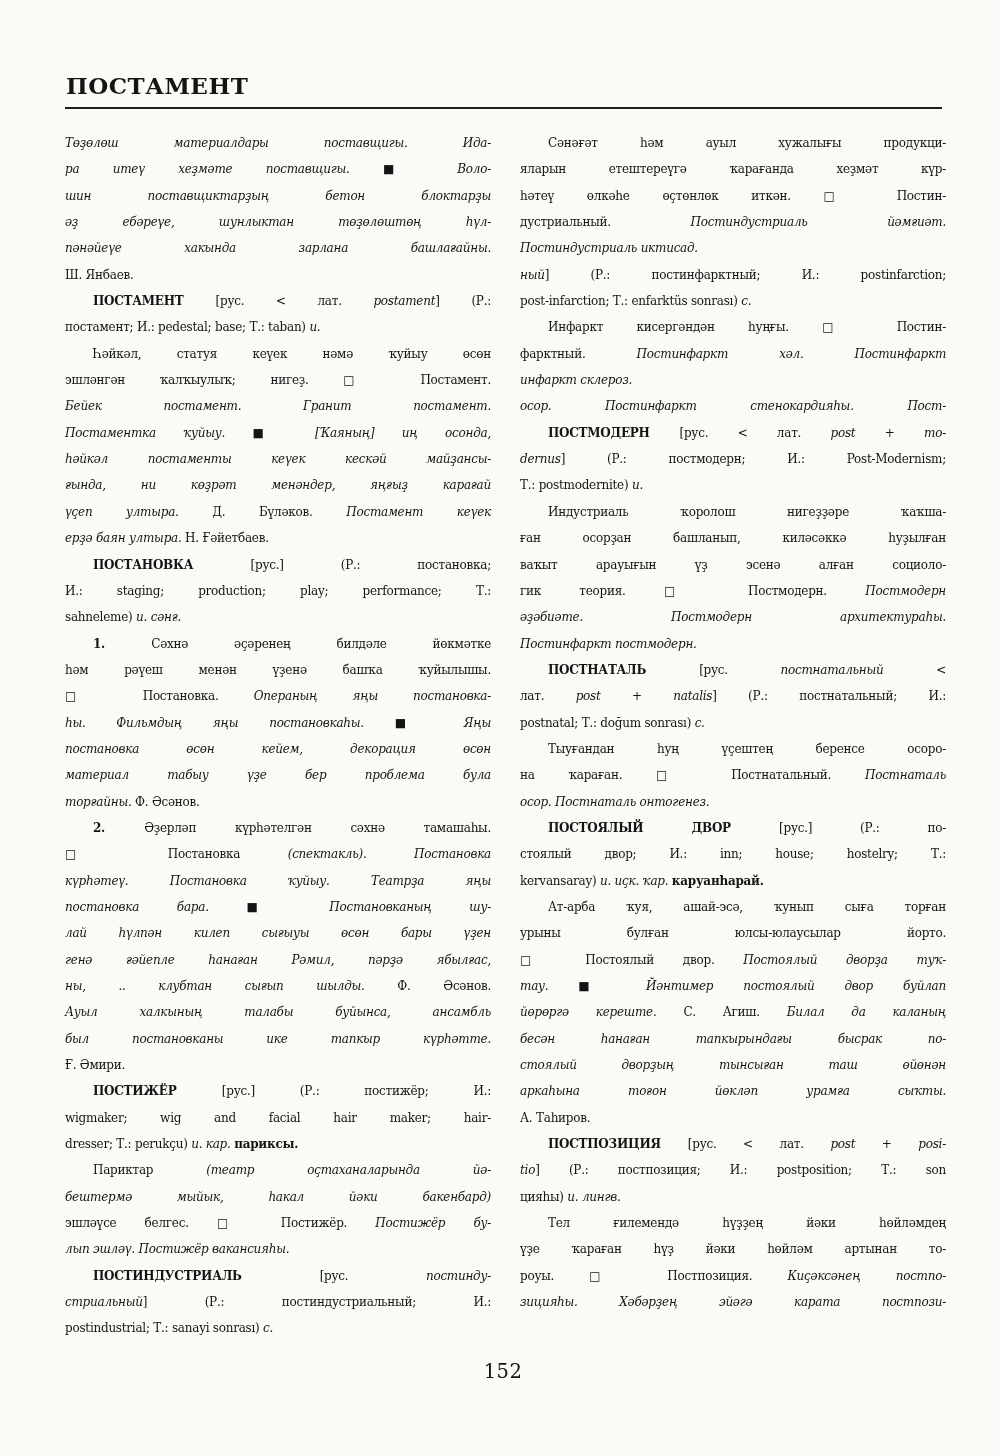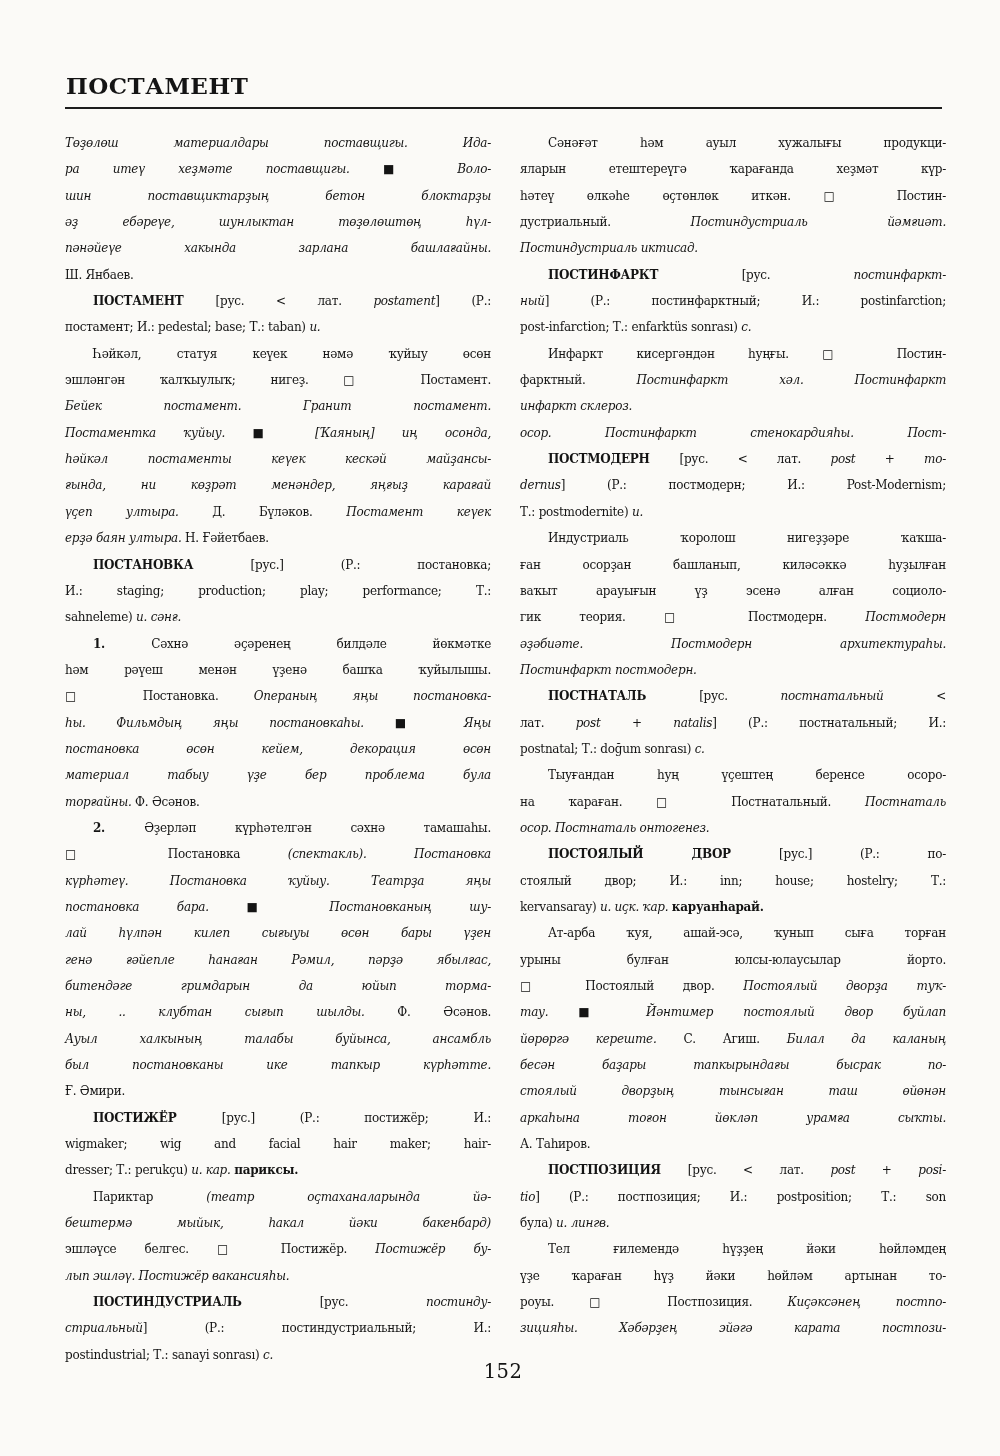--- a/index.html
+++ b/index.html
@@ -72,21 +72,20 @@
       <div class="tl"><span class="r-i">һы. Фильмдың яңы постановкаһы. </span><span class="r-n">■</span><span class="r-i"> Яңы</span></div>
       <div class="tl"><span class="r-i">постановка өсөн кейем, декорация өсөн</span></div>
       <div class="tl"><span class="r-i">материал табыу үҙе бер проблема була</span></div>
       <div class="tl e"><span class="r-i">торғайны. </span><span class="r-n">Ф. Әсәнов.</span></div>
       <div class="tl ind"><span class="r-b">2. </span><span class="r-n">Әҙерләп күрһәтелгән сәхнә тамашаһы.</span></div>
       <div class="tl"><span class="r-n">□ Постановка </span><span class="r-i">(спектакль). Постановка</span></div>
       <div class="tl"><span class="r-i">күрһәтеү. Постановка ҡуйыу. Театрҙа яңы</span></div>
       <div class="tl"><span class="r-i">постановка бара. </span><span class="r-n">■</span><span class="r-i"> Постановканың шу-</span></div>
       <div class="tl"><span class="r-i">лай һүлпән килеп сығыуы өсөн бары үҙен</span></div>
       <div class="tl"><span class="r-i">генә ғәйепле һанаған Рәмил, пәрҙә ябылғас,</span></div>
-      <div class="tl"><span class="r-i">битендәге гримдарын да юйып торма-</span></div>
       <div class="tl"><span class="r-i">ны, .. клубтан сығып шылды. </span><span class="r-n">Ф. Әсәнов.</span></div>
       <div class="tl"><span class="r-i">Ауыл халкының талабы буйынса, ансамбль</span></div>
       <div class="tl"><span class="r-i">был постановканы ике тапкыр күрһәтте.</span></div>
       <div class="tl e"><span class="r-n">Ғ. Әмири.</span></div>
       <div class="tl ind"><span class="r-b">ПОСТИЖЁР </span><span class="r-n">[рус.] (Р.: постижёр; И.:</span></div>
       <div class="tl"><span class="r-n">wigmaker; wig and facial hair maker; hair-</span></div>
       <div class="tl e"><span class="r-n">dresser; Т.: perukçu) </span><span class="r-i">и. кар. </span><span class="r-b">париксы.</span></div>
       <div class="tl ind"><span class="r-n">Париктар </span><span class="r-i">(театр оҫтаханаларында йә-</span></div>
       <div class="tl"><span class="r-i">бештермә мыйык, һакал йәки бакенбард)</span></div>
       <div class="tl"><span class="r-n">эшләүсе белгес. □ Постижёр. </span><span class="r-i">Постижёр бу-</span></div>
@@ -94,21 +93,20 @@
       <div class="tl ind"><span class="r-b">ПОСТИНДУСТРИАЛЬ </span><span class="r-n">[рус. </span><span class="r-i">постинду-</span></div>
       <div class="tl"><span class="r-i">стриальный</span><span class="r-n">] (Р.: постиндустриальный; И.:</span></div>
       <div class="tl e"><span class="r-n">postindustrial; Т.: sanayi sonrası) </span><span class="r-i">с.</span></div>
     </div>
   <div class="col col-right" id="col-right">
       <div class="tl ind"><span class="r-n">Сәнәғәт һәм ауыл хужалығы продукци-</span></div>
       <div class="tl"><span class="r-n">яларын етештереүгә ҡарағанда хеҙмәт күр-</span></div>
       <div class="tl"><span class="r-n">һәтеү өлкәһе өҫтөнлөк иткән. □ Постин-</span></div>
       <div class="tl"><span class="r-n">дустриальный. </span><span class="r-i">Постиндустриаль йәмғиәт.</span></div>
       <div class="tl e"><span class="r-i">Постиндустриаль иктисад.</span></div>
-      <div class="tl ind"><span class="r-b">ПОСТИНФАРКТ </span><span class="r-n">[рус. </span><span class="r-i">постинфаркт-</span></div>
       <div class="tl"><span class="r-i">ный</span><span class="r-n">] (Р.: постинфарктный; И.: postinfarction;</span></div>
       <div class="tl e"><span class="r-n">post-infarction; Т.: enfarktüs sonrası) </span><span class="r-i">с.</span></div>
       <div class="tl ind"><span class="r-n">Инфаркт кисергәндән һуңғы. □ Постин-</span></div>
       <div class="tl"><span class="r-n">фарктный. </span><span class="r-i">Постинфаркт хәл. Постинфаркт</span></div>
       <div class="tl e"><span class="r-i">инфаркт склероз.</span></div>
       <div class="tl"><span class="r-i">осор. Постинфаркт стенокардияһы. Пост-</span></div>
       <div class="tl ind"><span class="r-b">ПОСТМОДЕРН </span><span class="r-n">[рус. &lt; лат. </span><span class="r-i">post + mo-</span></div>
       <div class="tl"><span class="r-i">dernus</span><span class="r-n">] (Р.: постмодерн; И.: Post-Modernism;</span></div>
       <div class="tl e"><span class="r-n">Т.: postmodernite) </span><span class="r-i">и.</span></div>
       <div class="tl ind"><span class="r-n">Индустриаль ҡоролош нигеҙҙәре ҡаҡша-</span></div>
@@ -124,26 +122,26 @@
       <div class="tl"><span class="r-n">на ҡараған. □ Постнатальный. </span><span class="r-i">Постнаталь</span></div>
       <div class="tl e"><span class="r-i">осор. Постнаталь онтогенез.</span></div>
       <div class="tl ind"><span class="r-b">ПОСТОЯЛЫЙ ДВОР </span><span class="r-n">[рус.] (Р.: по-</span></div>
       <div class="tl"><span class="r-n">стоялый двор; И.: inn; house; hostelry; Т.:</span></div>
       <div class="tl e"><span class="r-n">kervansaray) </span><span class="r-i">и. иҫк. ҡар. </span><span class="r-b">каруанһарай.</span></div>
       <div class="tl ind"><span class="r-n">Ат-арба ҡуя, ашай-эсә, ҡунып сыға торған</span></div>
       <div class="tl"><span class="r-n">урыны булған юлсы-юлаусылар йорто.</span></div>
       <div class="tl"><span class="r-n">□ Постоялый двор. </span><span class="r-i">Постоялый дворҙа туҡ-</span></div>
       <div class="tl"><span class="r-i">тау. </span><span class="r-n">■</span><span class="r-i"> Йәнтимер постоялый двор буйлап</span></div>
       <div class="tl"><span class="r-i">йөрөргә кереште. </span><span class="r-n">С. Агиш. </span><span class="r-i">Билал да каланың</span></div>
-      <div class="tl"><span class="r-i">бесән баҙары тапкырындағы бысрак по-</span></div>
+      <div class="tl"><span class="r-i">бесән һанаған тапкырындағы бысрак по-</span></div>
       <div class="tl"><span class="r-i">стоялый дворҙың тынсыған таш өйөнән</span></div>
       <div class="tl"><span class="r-i">аркаһына тоғон йөкләп урамға сыҡты.</span></div>
       <div class="tl e"><span class="r-n">А. Таһиров.</span></div>
       <div class="tl ind"><span class="r-b">ПОСТПОЗИЦИЯ </span><span class="r-n">[рус. &lt; лат. </span><span class="r-i">post + posi-</span></div>
       <div class="tl"><span class="r-i">tio</span><span class="r-n">] (Р.: постпозиция; И.: postposition; Т.: son</span></div>
-      <div class="tl e"><span class="r-n">була) </span><span class="r-i">и. лингв.</span></div>
+      <div class="tl e"><span class="r-n">цияһы) </span><span class="r-i">и. лингв.</span></div>
       <div class="tl ind"><span class="r-n">Тел ғилемендә һүҙҙең йәки һөйләмдең</span></div>
       <div class="tl"><span class="r-n">үҙе ҡараған һүҙ йәки һөйләм артынан то-</span></div>
       <div class="tl"><span class="r-n">роуы. □ Постпозиция. </span><span class="r-i">Киҫәксәнең постпо-</span></div>
       <div class="tl"><span class="r-i">зицияһы. Хәбәрҙең эйәгә карата постпози-</span></div>
     </div>
   <div class="page-number">152</div>
 </div>
 
 </body></html>

